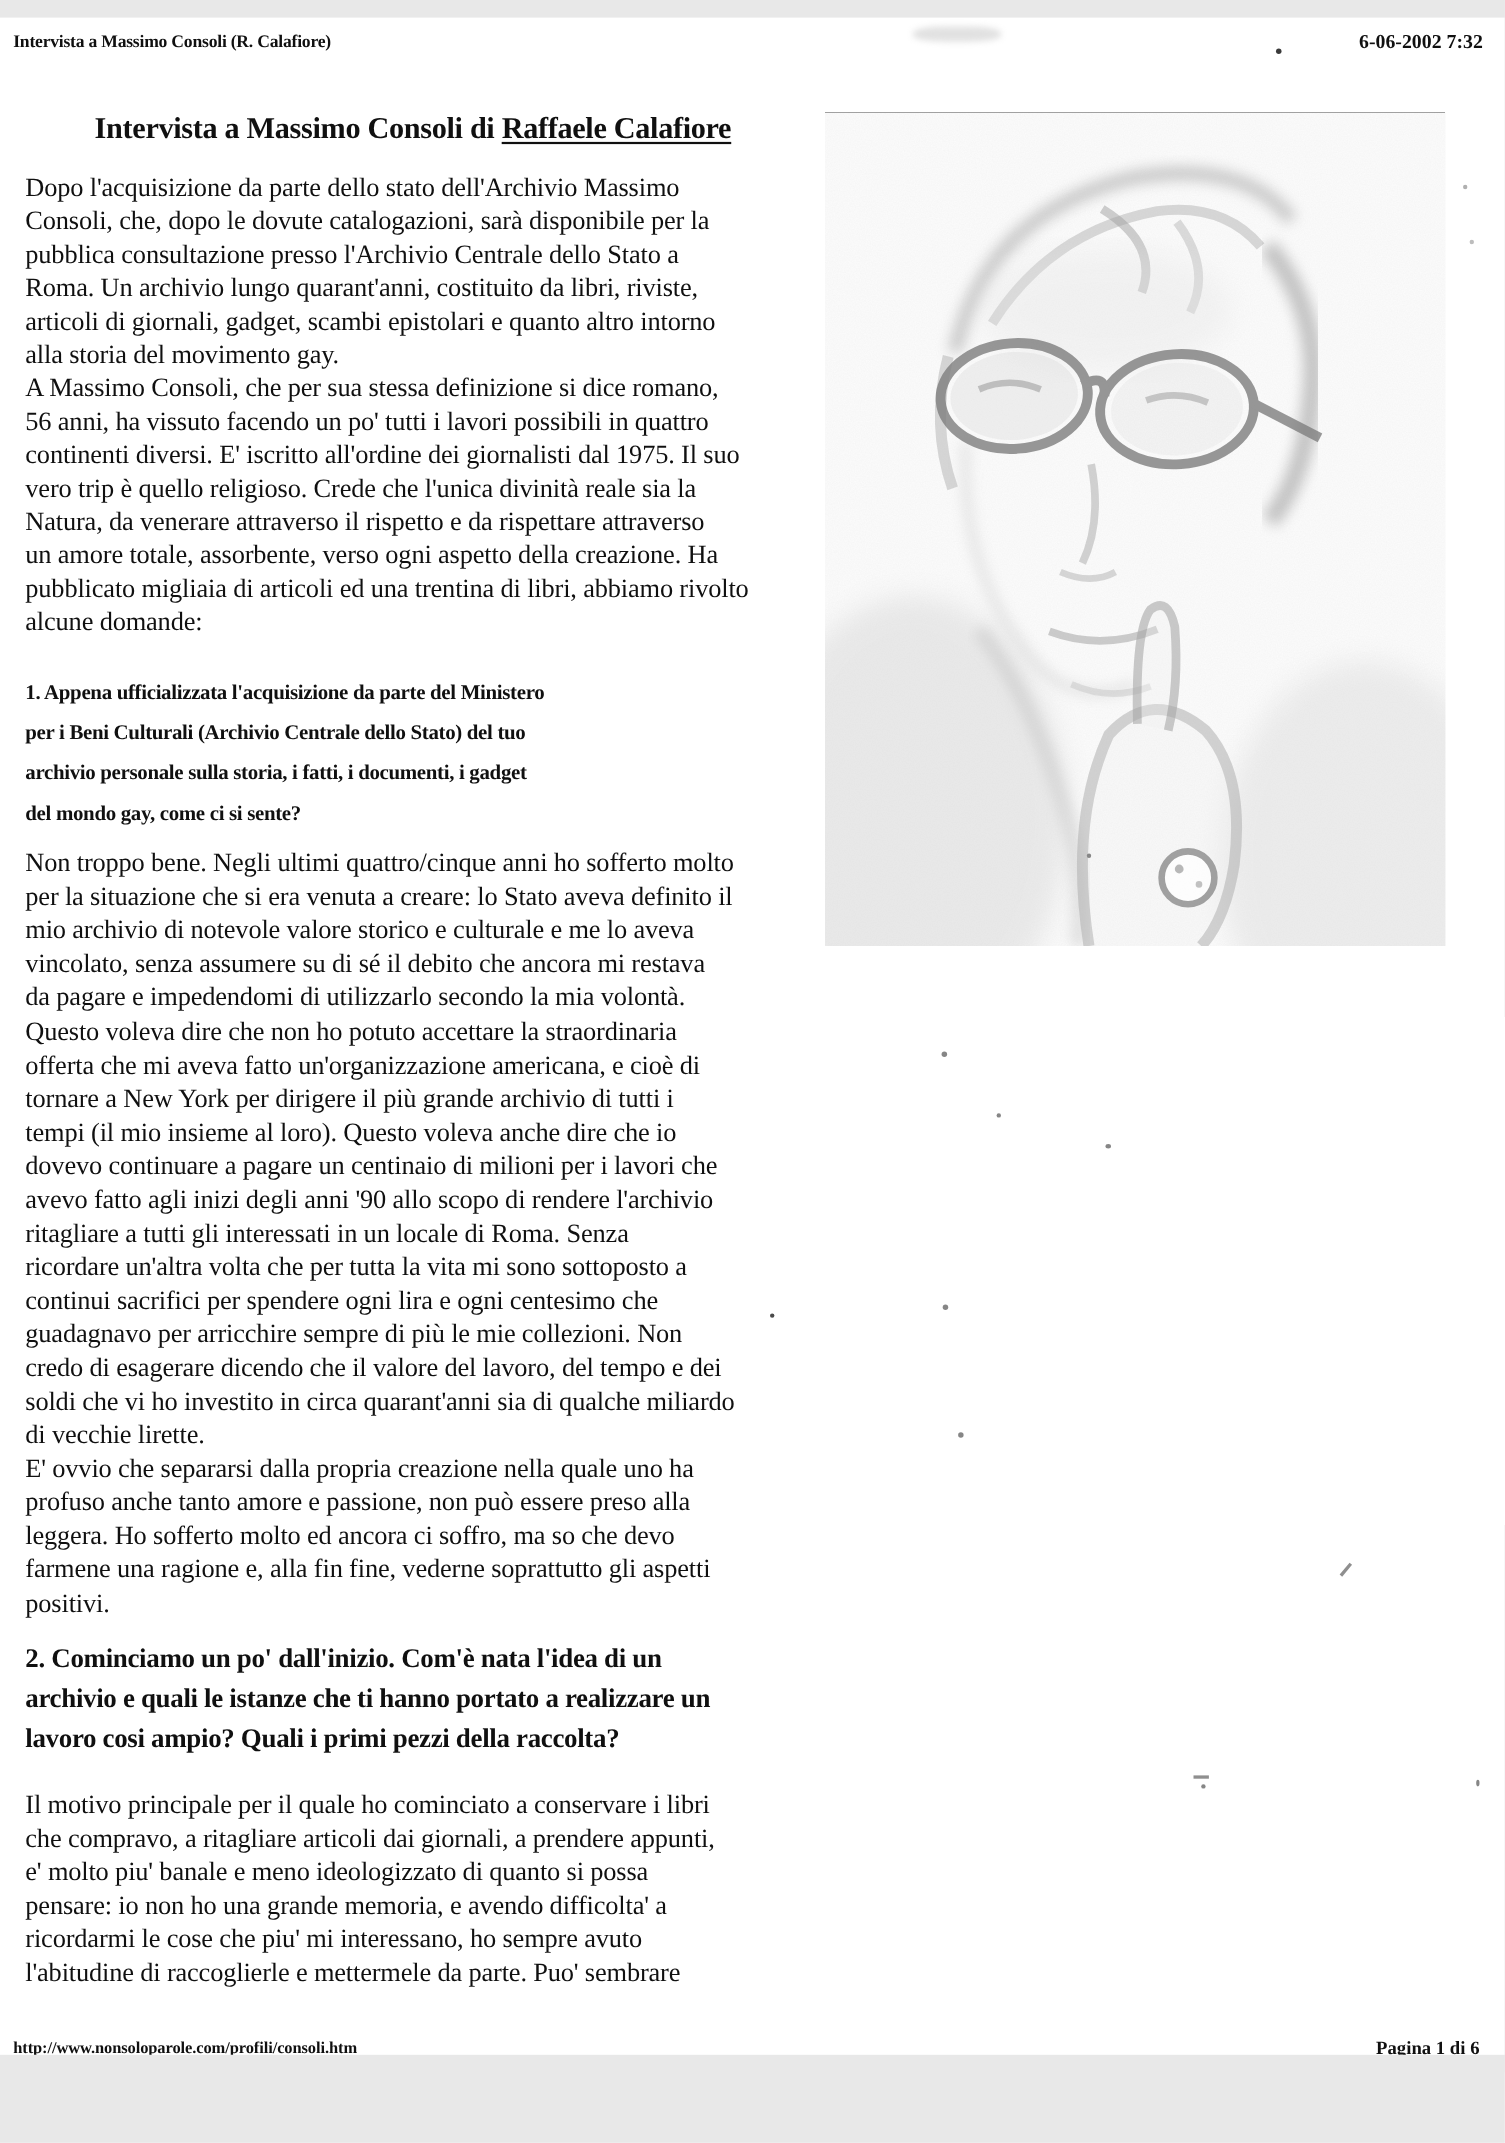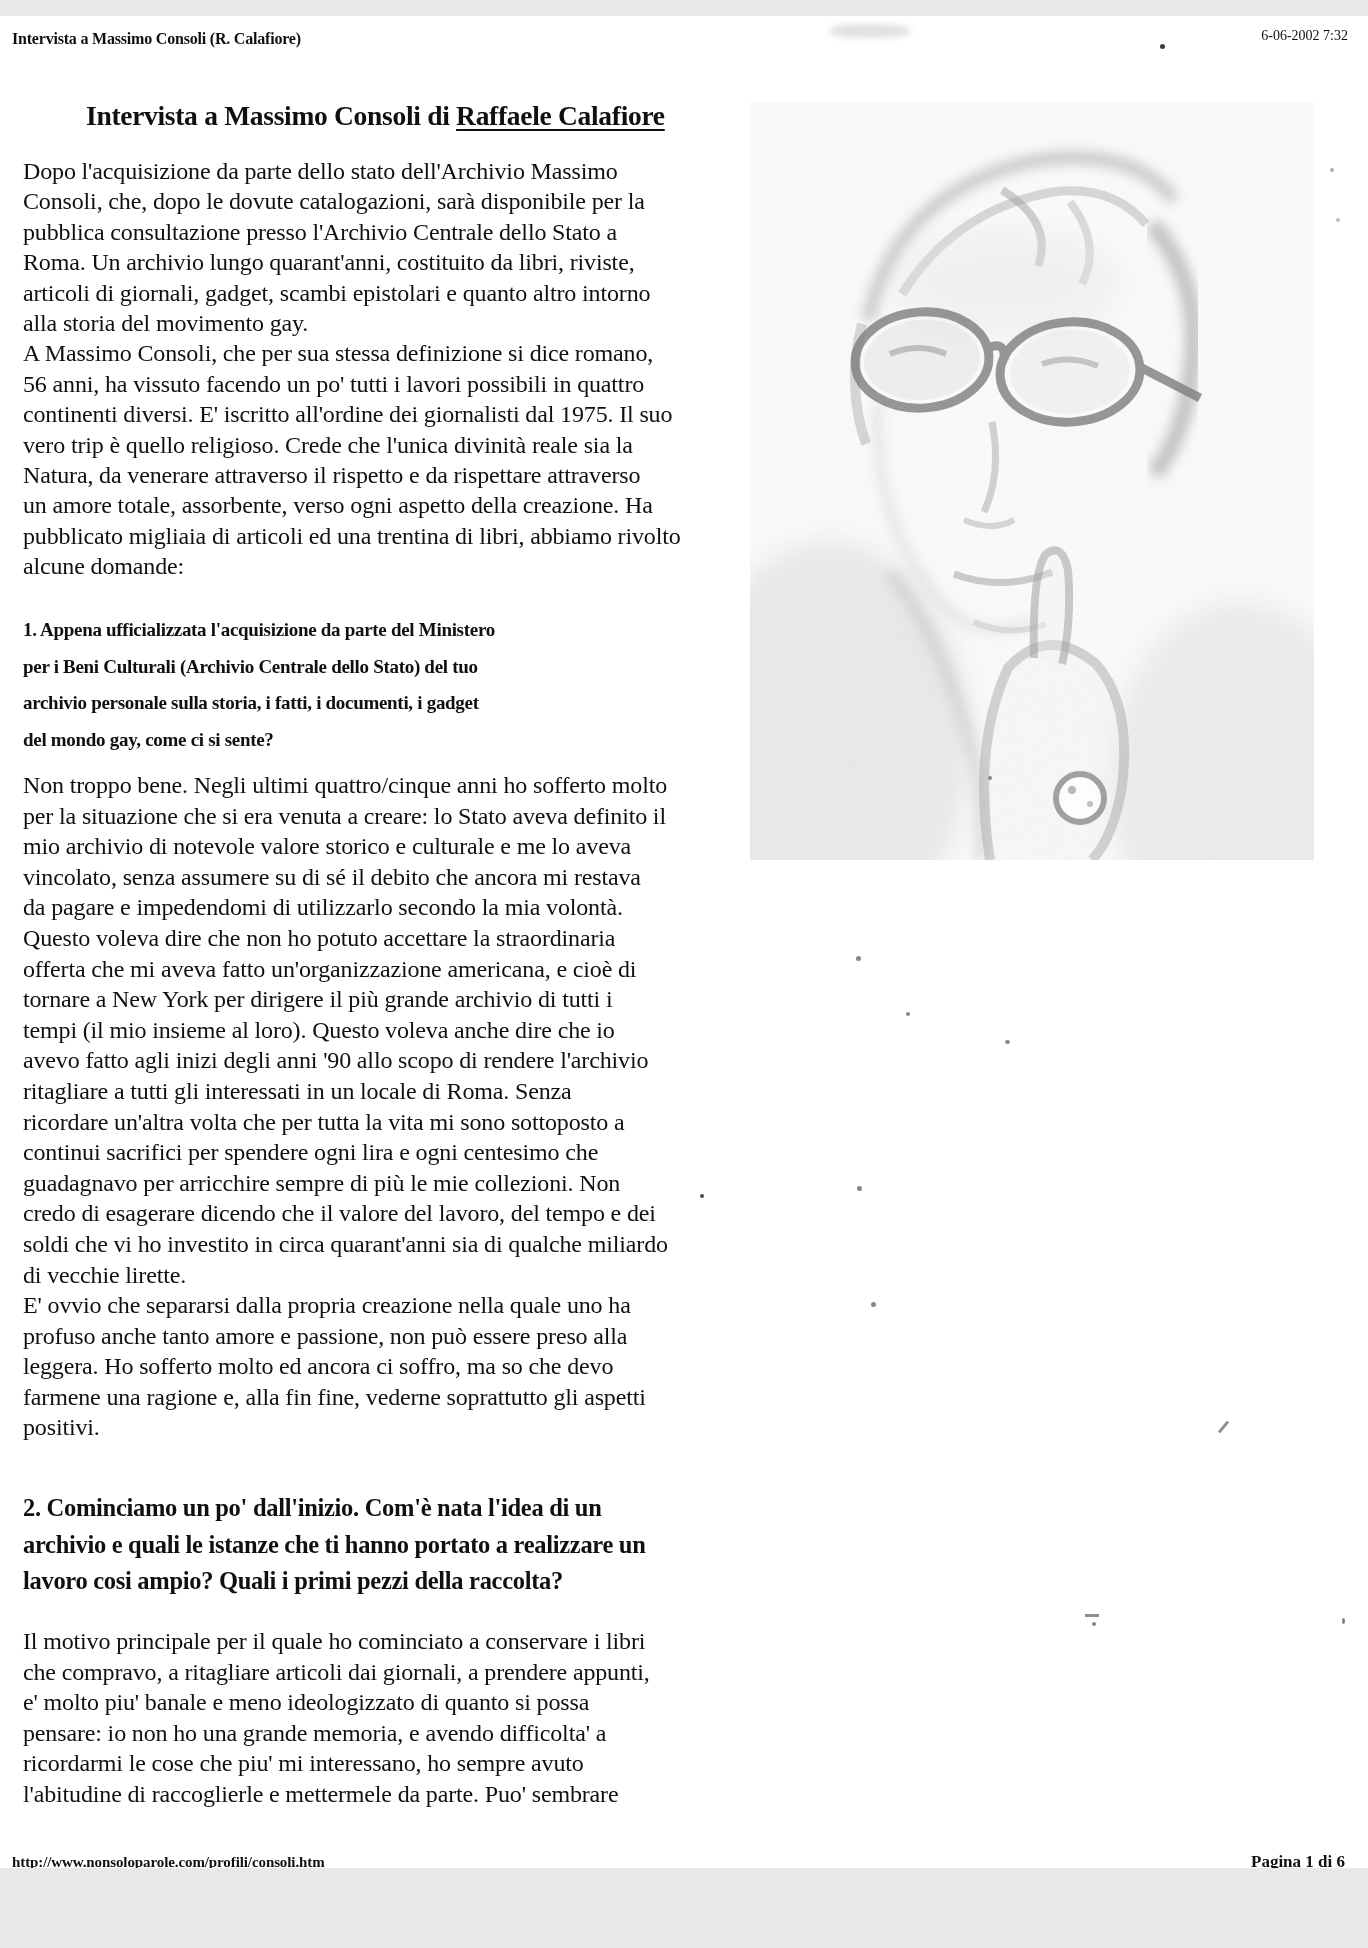--- a/index.html
+++ b/index.html
@@ -13,21 +13,21 @@
     overflow:hidden;
   }
   .tline { white-space:nowrap; }
 
   .header-left {
     position:absolute; left:12px; top:14px;
     font-size:16px; font-weight:bold; letter-spacing:-0.2px;
   }
   .header-right {
     position:absolute; right:20px; top:12px;
-    font-size:14px; font-weight:normal;
+    font-size:18px; font-weight:bold;
   }
   .title {
     position:absolute; left:86px; top:84px;
     font-size:27.5px; font-weight:bold; letter-spacing:-0.3px;
     white-space:nowrap;
   }
   .title .underline {
     text-decoration:underline;
     text-decoration-thickness:2px;
     text-underline-offset:4px;
@@ -166,20 +166,21 @@
   <div class="body-block" id="a1">
       <div class="tline">Non troppo bene. Negli ultimi quattro/cinque anni ho sofferto molto</div>
       <div class="tline">per la situazione che si era venuta a creare: lo Stato aveva definito il</div>
       <div class="tline">mio archivio di notevole valore storico e culturale e me lo aveva</div>
       <div class="tline">vincolato, senza assumere su di sé il debito che ancora mi restava</div>
       <div class="tline">da pagare e impedendomi di utilizzarlo secondo la mia volontà.</div>
       <div class="tline">Questo voleva dire che non ho potuto accettare la straordinaria</div>
       <div class="tline">offerta che mi aveva fatto un'organizzazione americana, e cioè di</div>
       <div class="tline">tornare a New York per dirigere il più grande archivio di tutti i</div>
       <div class="tline">tempi (il mio insieme al loro). Questo voleva anche dire che io</div>
+      <div class="tline">dovevo continuare a pagare un centinaio di milioni per i lavori che</div>
       <div class="tline">avevo fatto agli inizi degli anni '90 allo scopo di rendere l'archivio</div>
       <div class="tline">ritagliare a tutti gli interessati in un locale di Roma. Senza</div>
       <div class="tline">ricordare un'altra volta che per tutta la vita mi sono sottoposto a</div>
       <div class="tline">continui sacrifici per spendere ogni lira e ogni centesimo che</div>
       <div class="tline">guadagnavo per arricchire sempre di più le mie collezioni. Non</div>
       <div class="tline">credo di esagerare dicendo che il valore del lavoro, del tempo e dei</div>
       <div class="tline">soldi che vi ho investito in circa quarant'anni sia di qualche miliardo</div>
       <div class="tline">di vecchie lirette.</div>
       <div class="tline">E' ovvio che separarsi dalla propria creazione nella quale uno ha</div>
       <div class="tline">profuso anche tanto amore e passione, non può essere preso alla</div>

